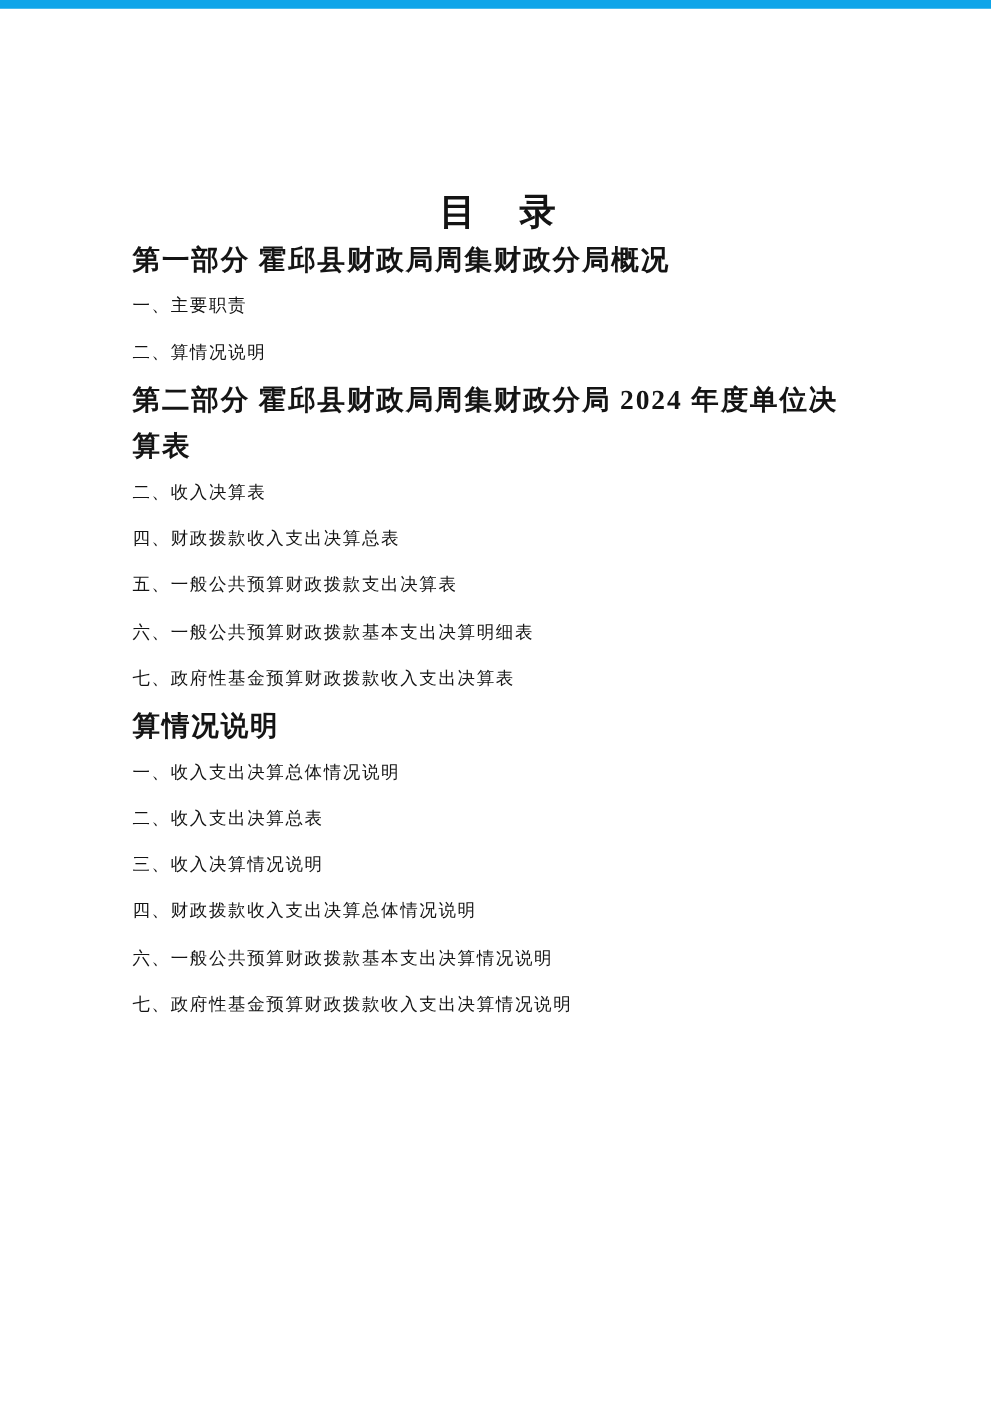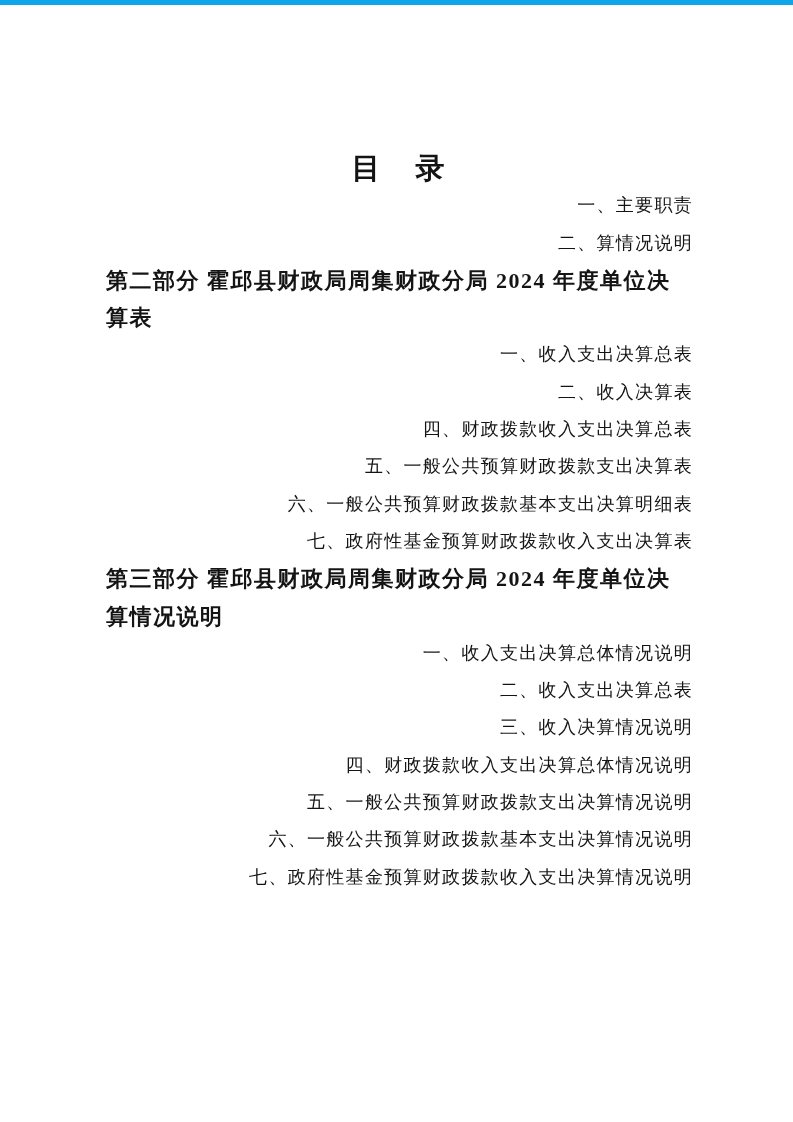--- a/index.html
+++ b/index.html
@@ -10,21 +10,21 @@
   .page {
     position: relative;
     width: 793px;
     height: 1122px;
     margin: 0 auto;
     background: #ffffff;
     color: #141414;
     font-family: "Liberation Serif", "DejaVu Serif", serif;
     overflow: hidden;
     box-sizing: border-box;
-    border-top: 5px solid #0ea5e9;
+    border-top: 7px solid #0ea5e9;
   }
   .content {
     box-sizing: border-box;
     padding: 145px 100px 0 106px;
   }
   .doc-title {
     font-size: 29px;
     font-weight: bold;
     line-height: 37.3px;
     text-align: center;
@@ -32,52 +32,49 @@
     white-space: pre;
   }
   .part-heading-line {
     font-size: 22px;
     font-weight: bold;
     line-height: 37.3px;
     letter-spacing: 1.5px;
     white-space: pre;
   }
   .toc-item {
-    font-size: 18px;
+    font-size: 14px;
     font-weight: normal;
     line-height: 37.3px;
     letter-spacing: 1.3px;
     white-space: pre;
-    text-align: right;
   }
 </style>
 </head>
 <body>
 
 <div class="page">
   <div class="content">
 
     <div class="doc-title">目　录</div>
 
+    <div class="part-heading-line">第一部分 霍邱县财政局周集财政分局概况</div>
     <div class="toc-item">一、主要职责</div>
     <div class="toc-item">二、算情况说明</div>
 
     <div class="part-heading-line">第二部分 霍邱县财政局周集财政分局 2024 年度单位决</div>
     <div class="part-heading-line">算表</div>
-    <div class="toc-item">一、收入支出决算总表</div>
     <div class="toc-item">二、收入决算表</div>
     <div class="toc-item">四、财政拨款收入支出决算总表</div>
     <div class="toc-item">五、一般公共预算财政拨款支出决算表</div>
     <div class="toc-item">六、一般公共预算财政拨款基本支出决算明细表</div>
     <div class="toc-item">七、政府性基金预算财政拨款收入支出决算表</div>
 
-    <div class="part-heading-line">第三部分 霍邱县财政局周集财政分局 2024 年度单位决</div>
     <div class="part-heading-line">算情况说明</div>
     <div class="toc-item">一、收入支出决算总体情况说明</div>
     <div class="toc-item">二、收入支出决算总表</div>
     <div class="toc-item">三、收入决算情况说明</div>
     <div class="toc-item">四、财政拨款收入支出决算总体情况说明</div>
-    <div class="toc-item">五、一般公共预算财政拨款支出决算情况说明</div>
     <div class="toc-item">六、一般公共预算财政拨款基本支出决算情况说明</div>
     <div class="toc-item">七、政府性基金预算财政拨款收入支出决算情况说明</div>
 
   </div>
 </div>
 
 </body></html>

